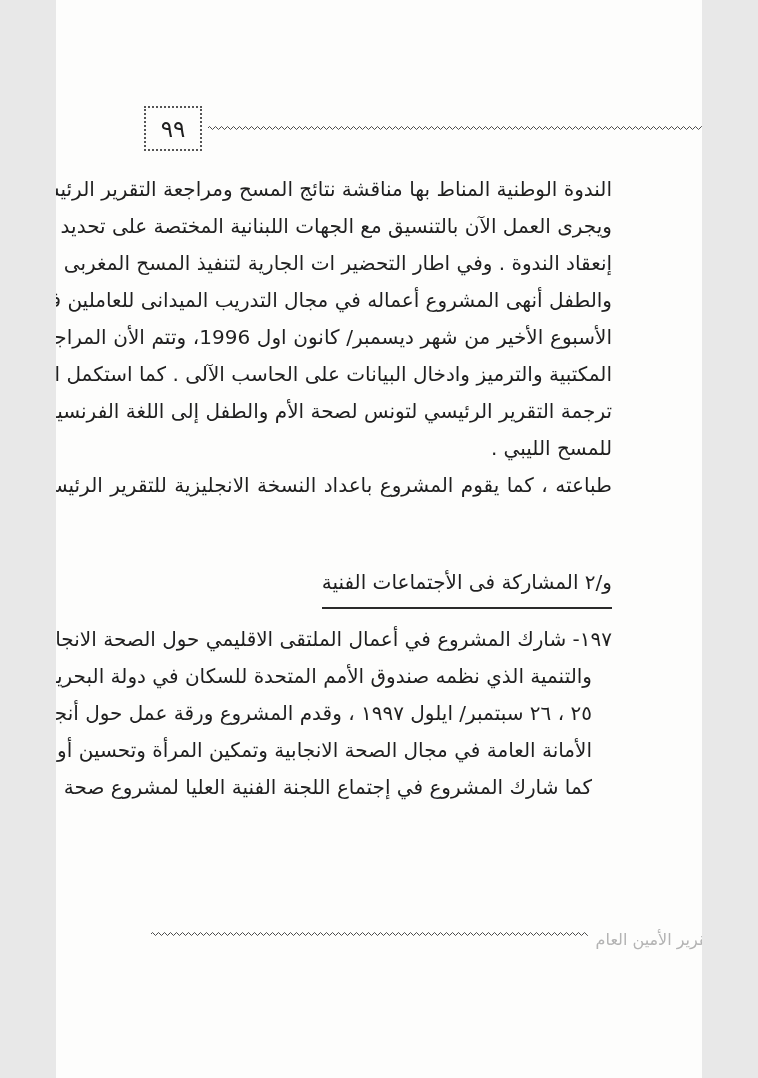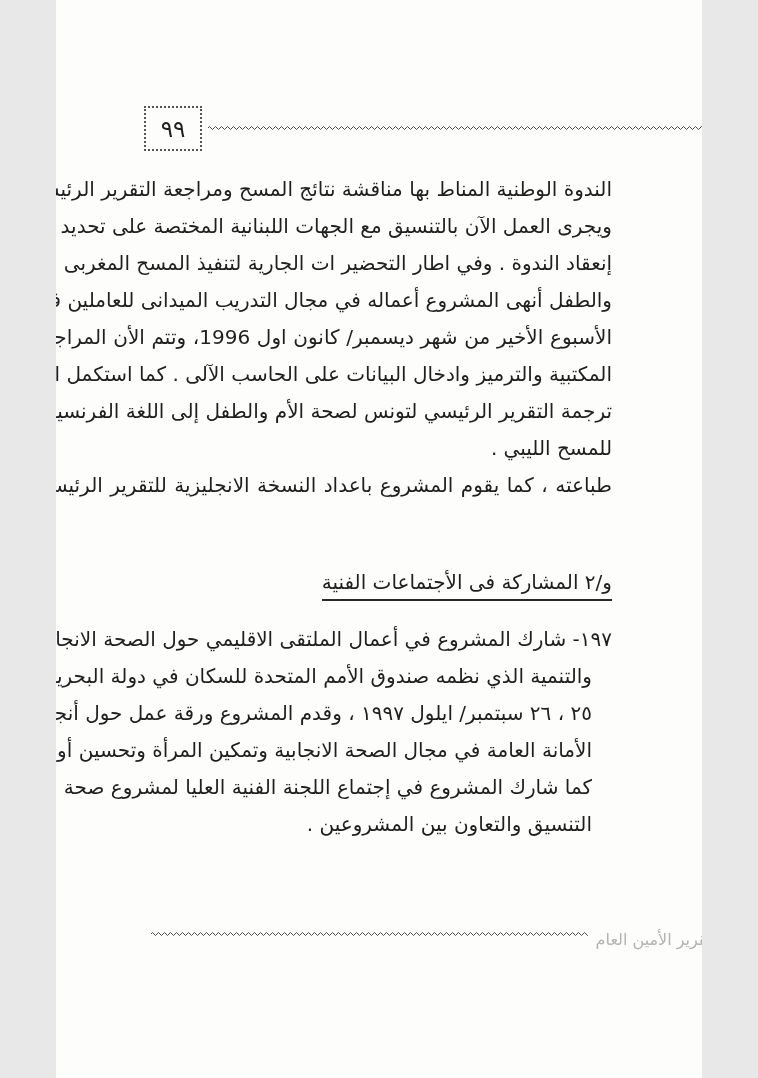--- a/index.html
+++ b/index.html
@@ -37,21 +37,21 @@
   }
   .para-2 .line.cont { padding-right:20px; }
   .line.short { text-align-last:right; }
   
   .section-heading {
     position:absolute; right:90px; top:570px;
     font-size:20px;
   }
   .section-heading .u {
     display:inline-block;
-    padding-bottom:5px;
+    padding-bottom:13px;
     border-bottom:2px solid #2a2a2a;
   }
   
   .footer-row {
     position:absolute; left:95px; top:930px; width:607px;
     display:flex; direction:ltr; align-items:flex-start; gap:8px;
   }
   .footer-stamp {
     color:var(--stamp,#b3b3b3);
     font-size:16px;
@@ -92,21 +92,20 @@
   <div class="section-heading">
     <span class="u">و/٢ المشاركة فى الأجتماعات الفنية</span>
   </div>
 
   <div class="para para-2">
     <div class="line first">١٩٧- شارك المشروع في أعمال الملتقى الاقليمي حول الصحة الانجابية والمرأة</div>
     <div class="line cont">والتنمية الذي نظمه صندوق الأمم المتحدة للسكان في دولة البحرين في</div>
     <div class="line cont">٢٥ ، ٢٦ سبتمبر/ ايلول ١٩٩٧ ، وقدم المشروع ورقة عمل حول أنجازات</div>
     <div class="line cont">الأمانة العامة في مجال الصحة الانجابية وتمكين المرأة وتحسين أوضاعها ،</div>
     <div class="line cont">كما شارك المشروع في إجتماع اللجنة الفنية العليا لمشروع صحة الأسرة</div>
-    <div class="line cont short">التنسيق والتعاون بين المشروعين .</div>
   </div>
 
   <div class="footer-row">
     <span class="squiggle grow">
         <svg width="475" height="8" viewBox="0 0 475 8" xmlns="http://www.w3.org/2000/svg">
           <path d="M0 4 Q1.5 1 3 4 T6 4 T9 4 T12 4 T15 4 T18 4 T21 4 T24 4 T27 4 T30 4 T33 4 T36 4 T39 4 T42 4 T45 4 T48 4 T51 4 T54 4 T57 4 T60 4 T63 4 T66 4 T69 4 T72 4 T75 4 T78 4 T81 4 T84 4 T87 4 T90 4 T93 4 T96 4 T99 4 T102 4 T105 4 T108 4 T111 4 T114 4 T117 4 T120 4 T123 4 T126 4 T129 4 T132 4 T135 4 T138 4 T141 4 T144 4 T147 4 T150 4 T153 4 T156 4 T159 4 T162 4 T165 4 T168 4 T171 4 T174 4 T177 4 T180 4 T183 4 T186 4 T189 4 T192 4 T195 4 T198 4 T201 4 T204 4 T207 4 T210 4 T213 4 T216 4 T219 4 T222 4 T225 4 T228 4 T231 4 T234 4 T237 4 T240 4 T243 4 T246 4 T249 4 T252 4 T255 4 T258 4 T261 4 T264 4 T267 4 T270 4 T273 4 T276 4 T279 4 T282 4 T285 4 T288 4 T291 4 T294 4 T297 4 T300 4 T303 4 T306 4 T309 4 T312 4 T315 4 T318 4 T321 4 T324 4 T327 4 T330 4 T333 4 T336 4 T339 4 T342 4 T345 4 T348 4 T351 4 T354 4 T357 4 T360 4 T363 4 T366 4 T369 4 T372 4 T375 4 T378 4 T381 4 T384 4 T387 4 T390 4 T393 4 T396 4 T399 4 T402 4 T405 4 T408 4 T411 4 T414 4 T417 4 T420 4 T423 4 T426 4 T429 4 T432 4 T435 4 T438 4 T441 4 T444 4 T447 4 T450 4 T453 4 T456 4 T459 4 T462 4 T465 4 T468 4 T471 4 T474 4" fill="none" stroke="#3a3a3a" stroke-width="0.9"></path>
         </svg>
       </span>
     <span class="footer-stamp">تقرير الأمين العام</span>
     <span class="squiggle">

